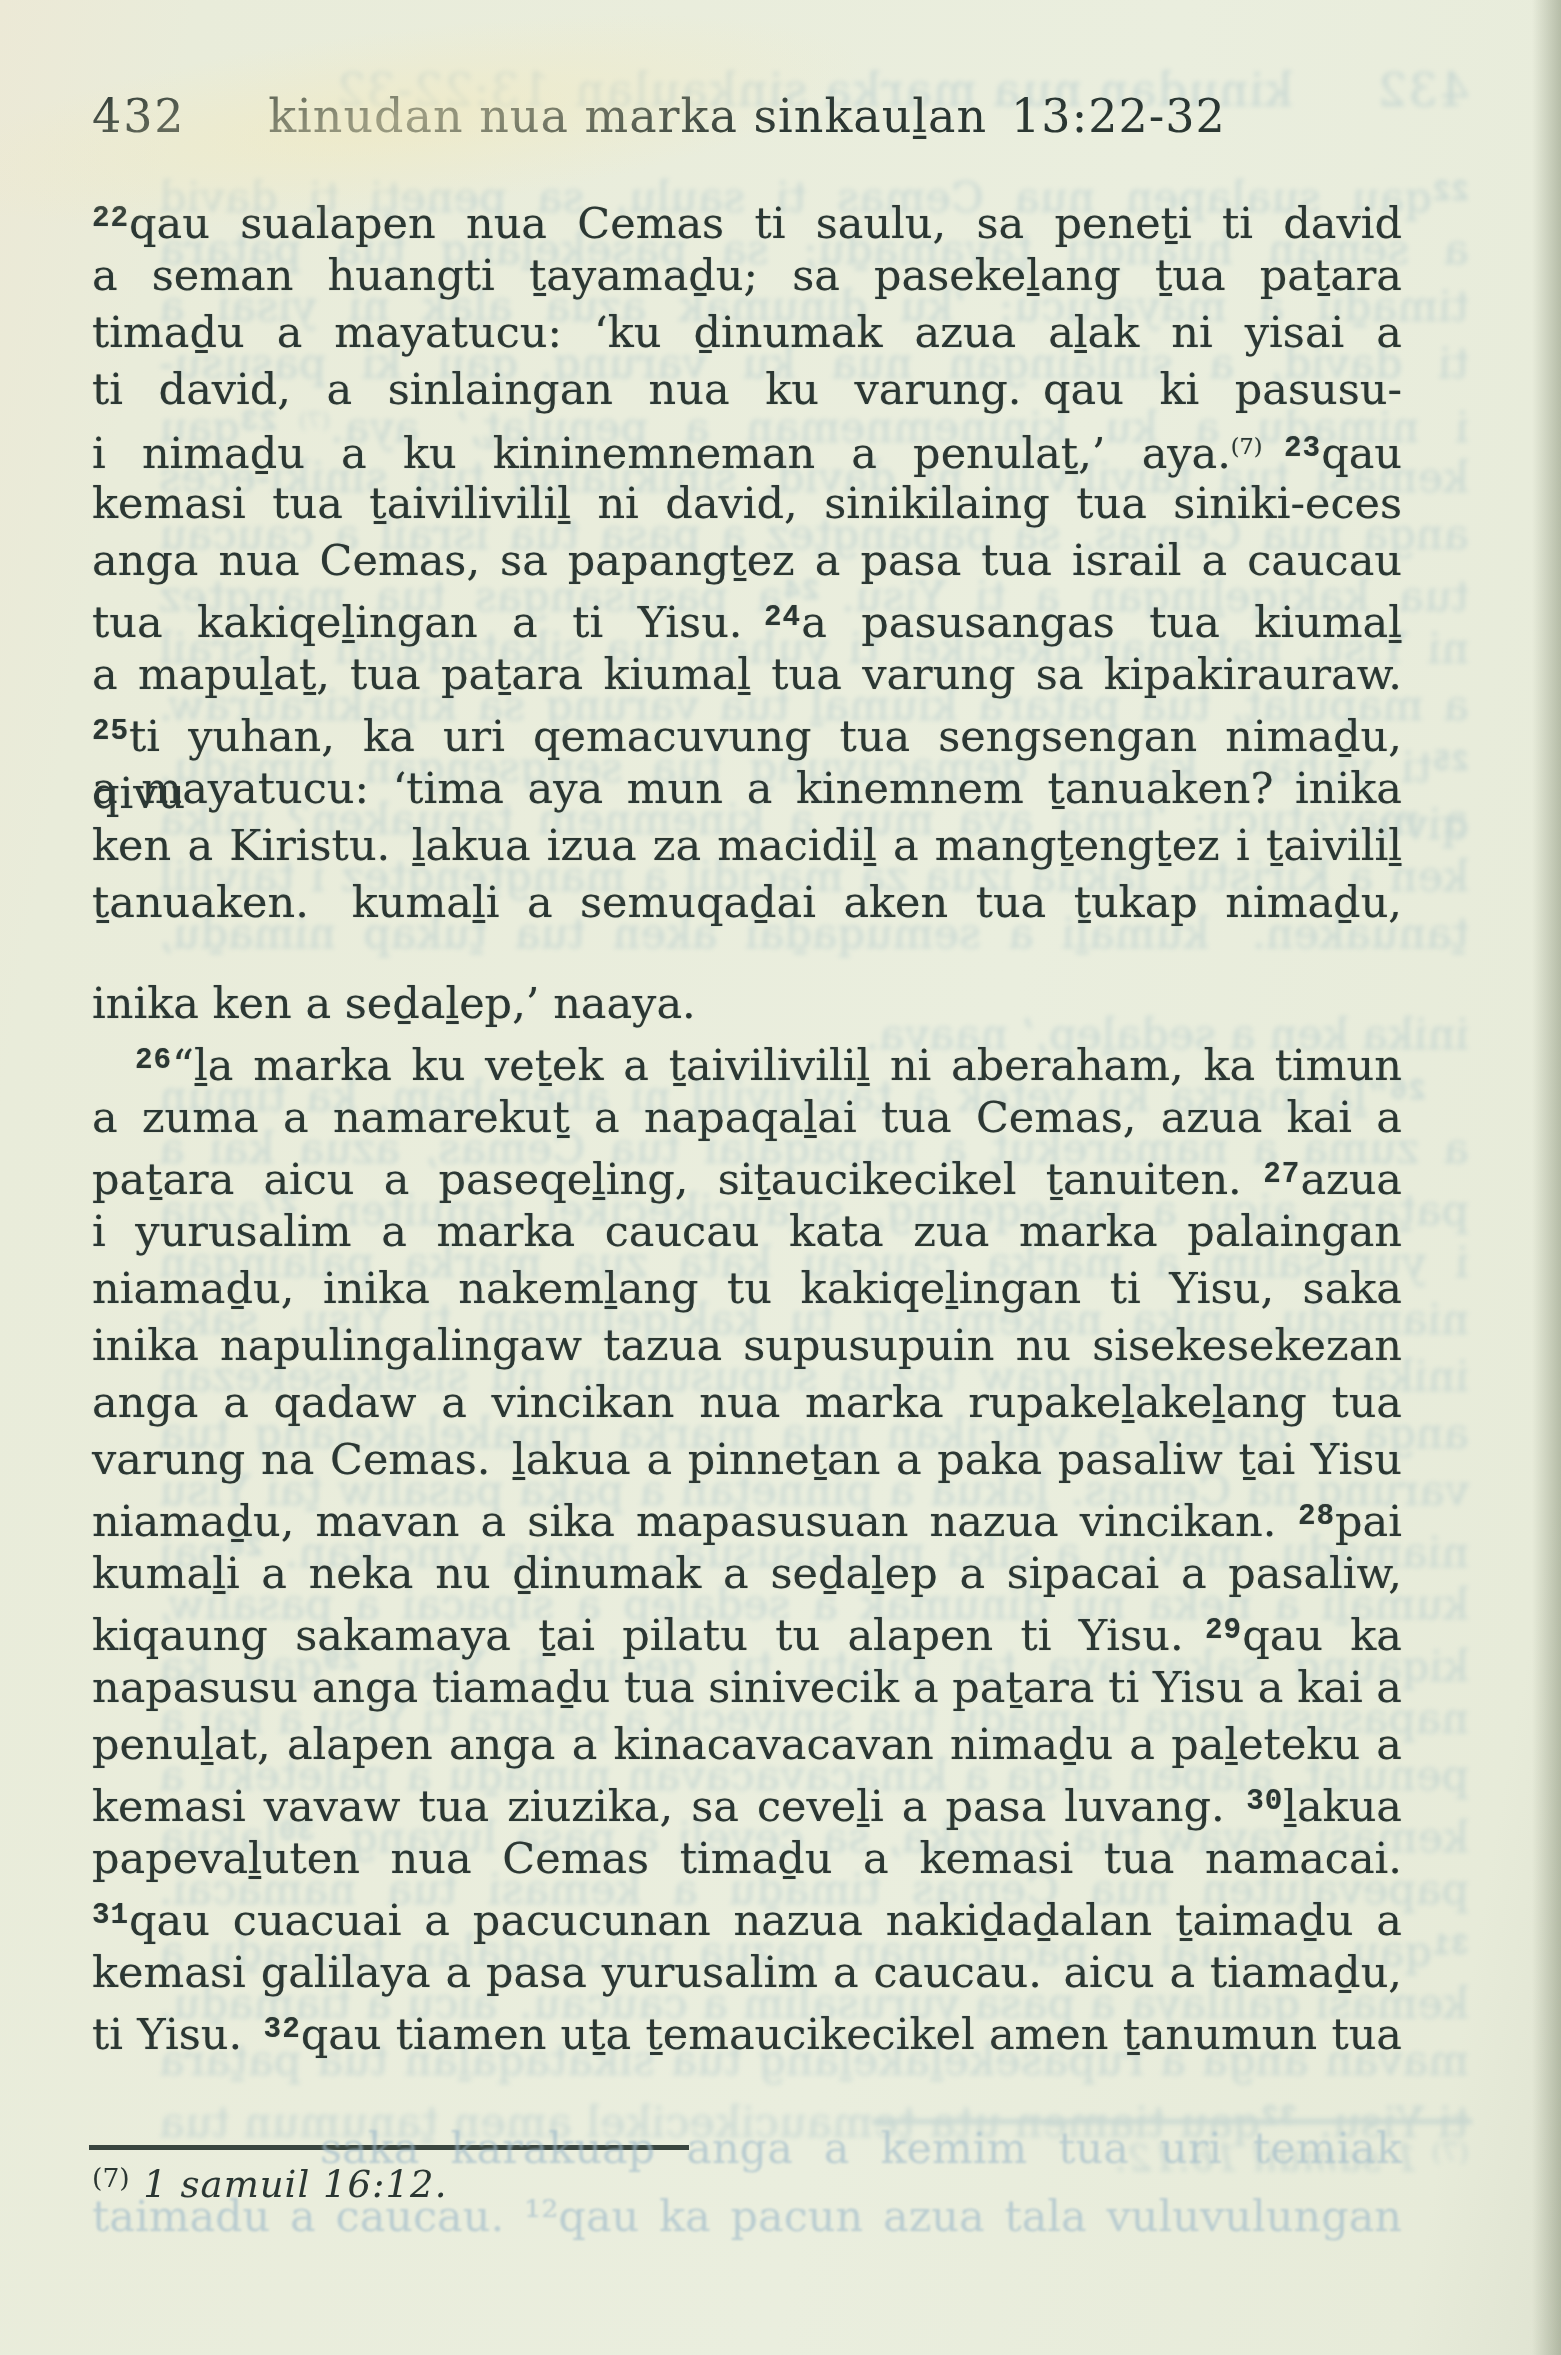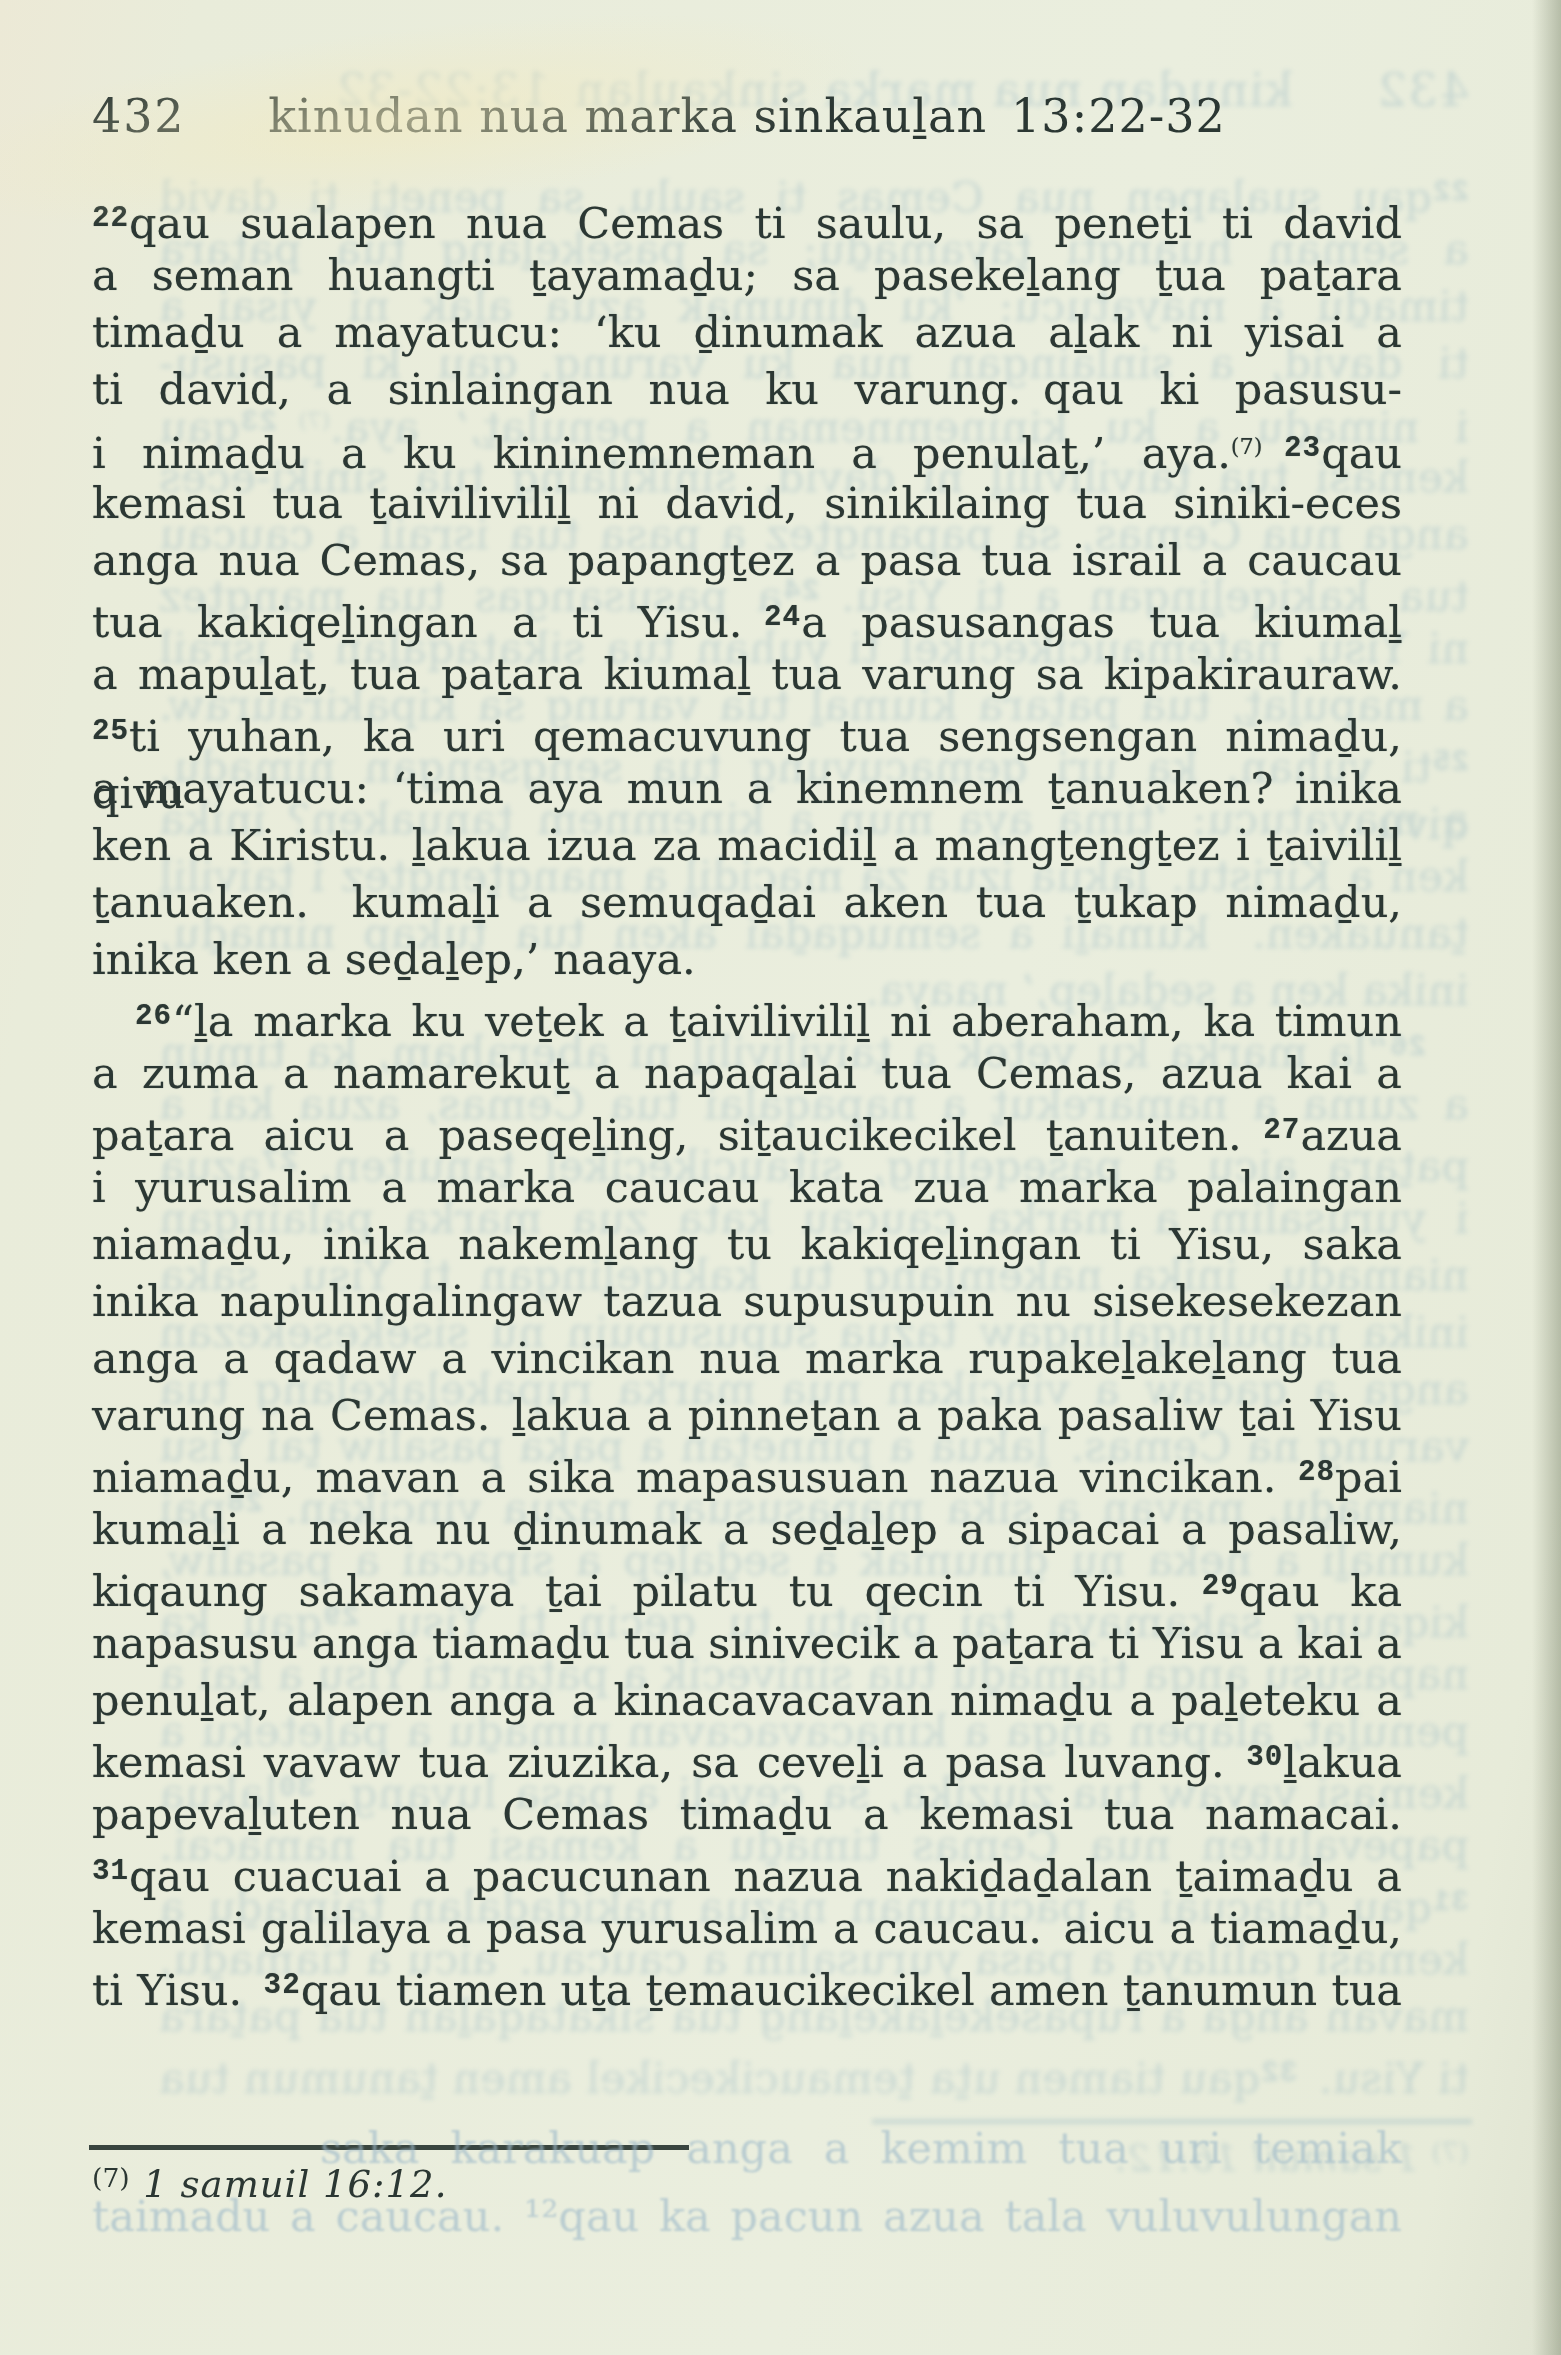--- a/index.html
+++ b/index.html
@@ -35,21 +35,21 @@
     font-size:43px;line-height:57px;
     text-shadow:0 0 1px rgba(43,55,51,.45);
   }
   .line{
     text-align:justify;
     text-align-last:justify;
     text-justify:inter-word;
     height:57px;
     white-space:normal;
   }
-  .line.no-just{text-align-last:left;}
+  .line.no-just{text-align-last:left;margin-top:44px;}
   .line.indent{padding-left:43px;}
   .bold{font-weight:400;}
   .verse{font-weight:700;font-size:.68em;vertical-align:.40em;letter-spacing:1px;font-family:Liberation Mono, monospace;}
   .fnref{font-size:.52em;vertical-align:.62em;}
   
   .fnrule{position:absolute;left:89px;top:2145px;width:600px;height:4.9px;background:#39453f;}
   .footnote{position:absolute;left:92px;top:2162px;font-size:37px;}
   .fnmark{font-size:.72em;vertical-align:.38em;padding-right:13.6px;}
   .fntext{font-style:italic;letter-spacing:1px;}
   
@@ -154,21 +154,21 @@
         <div class="line indent"><span class="verse">26</span><span>“ḻa marka ku veṯek a ṯaiviliviliḻ ni </span><span class="bold">aberaham</span><span>, ka timun</span></div>
         <div class="line"><span>a zuma a namarekuṯ a napaqaḻai tua </span><span class="bold">Cemas</span><span>, azua kai a</span></div>
         <div class="line"><span>paṯara aicu a paseqeḻing, siṯaucikecikel ṯanuiten. </span><span class="verse">27</span><span>azua</span></div>
         <div class="line"><span>i </span><span class="bold">yurusalim</span><span> a marka caucau kata zua marka palaingan</span></div>
         <div class="line"><span>niamaḏu, inika nakemḻang tu kakiqeḻingan ti </span><span class="bold">Yisu</span><span>, saka</span></div>
         <div class="line"><span>inika napulingalingaw tazua supusupuin nu sisekesekezan</span></div>
         <div class="line"><span>anga a qadaw a vincikan nua marka rupakeḻakeḻang tua</span></div>
         <div class="line"><span>varung na </span><span class="bold">Cemas</span><span>. ḻakua a pinneṯan a paka pasaliw ṯai </span><span class="bold">Yisu</span></div>
         <div class="line"><span>niamaḏu, mavan a sika mapasusuan nazua vincikan. </span><span class="verse">28</span><span>pai</span></div>
         <div class="line"><span>kumaḻi a neka nu ḏinumak a seḏaḻep a sipacai a pasaliw,</span></div>
-        <div class="line"><span>kiqaung sakamaya ṯai </span><span class="bold">pilatu</span><span> tu qecin ti </span><span class="bold">Yisu</span><span>. </span><span class="verse">29</span><span>qau ka</span></div>
+        <div class="line"><span>kiqaung sakamaya ṯai </span><span class="bold">pilatu</span><span> tu alapen ti </span><span class="bold">Yisu</span><span>. </span><span class="verse">29</span><span>qau ka</span></div>
         <div class="line"><span>napasusu anga tiamaḏu tua sinivecik a paṯara ti </span><span class="bold">Yisu</span><span> a kai a</span></div>
         <div class="line"><span>penuḻat, alapen anga a kinacavacavan nimaḏu a paḻeteku a</span></div>
         <div class="line"><span>kemasi vavaw tua ziuzika, sa ceveḻi a pasa luvang. </span><span class="verse">30</span><span>ḻakua</span></div>
         <div class="line"><span>papevaḻuten nua </span><span class="bold">Cemas</span><span> timaḏu a kemasi tua namacai.</span></div>
         <div class="line"><span class="verse">31</span><span>qau cuacuai a pacucunan nazua nakiḏaḏalan ṯaimaḏu a</span></div>
         <div class="line"><span>kemasi </span><span class="bold">galilaya</span><span> a pasa </span><span class="bold">yurusalim</span><span> a caucau. aicu a tiamaḏu,</span></div>
         <div class="line"><span>ti </span><span class="bold">Yisu</span><span>. </span><span class="verse">32</span><span>qau tiamen uṯa ṯemaucikecikel amen ṯanumun tua</span></div>
       </div>
 
     <div class="fnrule"></div>

